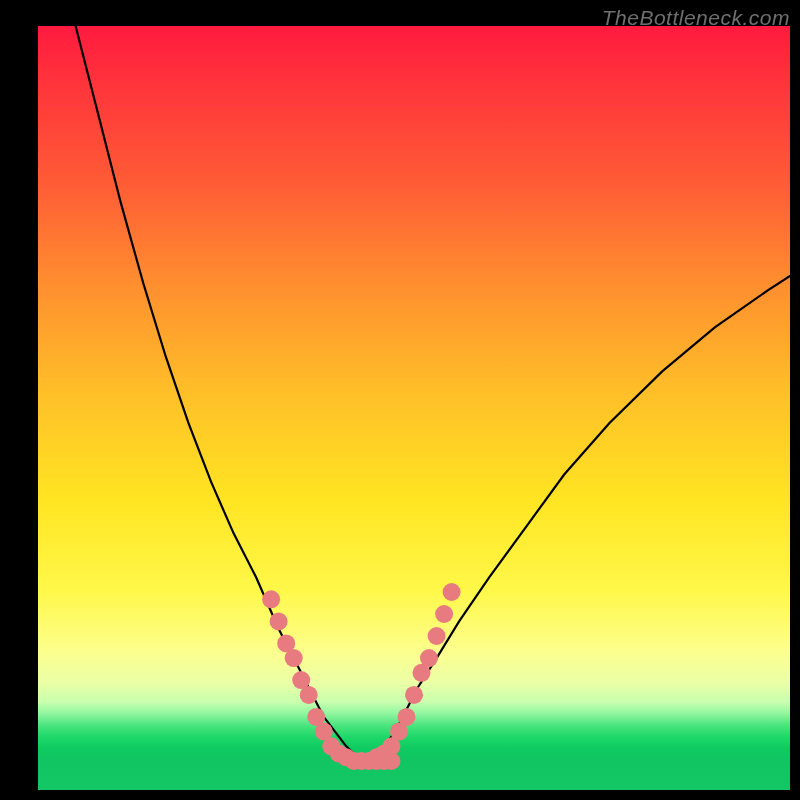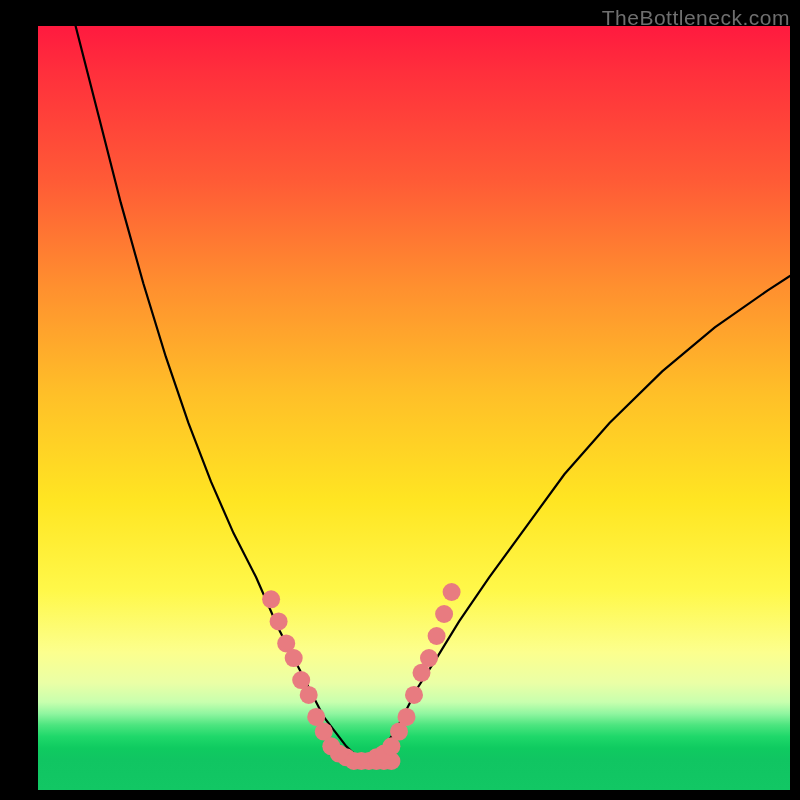--- a/index.html
+++ b/index.html
@@ -9,20 +9,21 @@
     height: 800px;
     background: #000;
     font-family: Arial, Helvetica, sans-serif;
     overflow: hidden;
   }
   .wrapper {
     position: relative;
     width: 800px;
     height: 800px;
     background: #000;
+    font-style: italic;
   }
   .watermark {
     position: absolute;
     top: 6px;
     right: 10px;
     color: #6f6f6f;
     font-size: 21px;
     letter-spacing: 0.5px;
     z-index: 20;
   }

